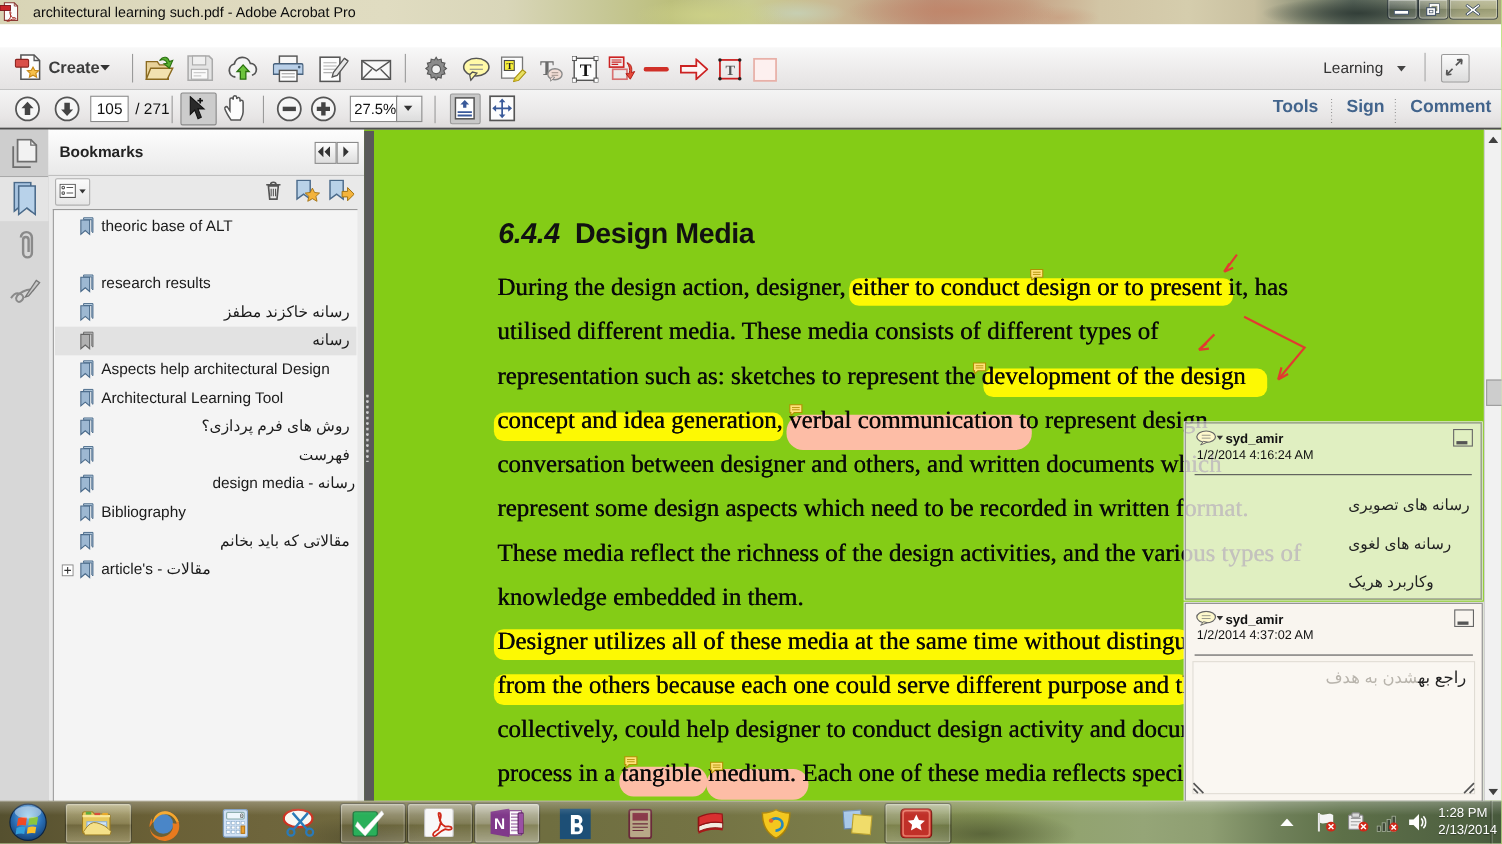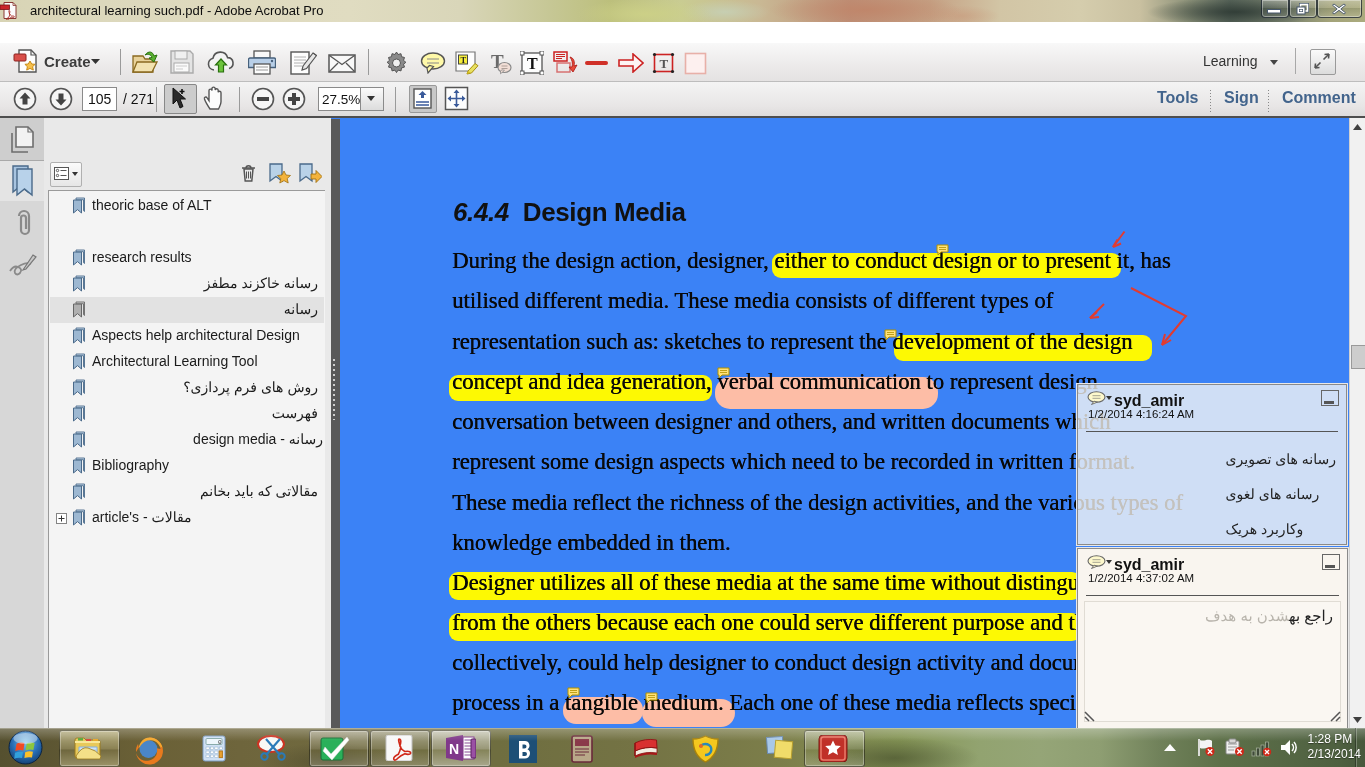--- a/index.html
+++ b/index.html
@@ -36,31 +36,31 @@
   #panel{left:44px;top:118px;width:287px;height:610px;background:#e9e9e9;}
   #panelheader{position:absolute;left:0;top:0;width:287px;height:41px;background:linear-gradient(180deg,#fdfdfd,#e9e9e9);border-bottom:1px solid #c0c0c0;}
   #panelheader b{position:absolute;left:10px;top:12px;font-size:14px;color:#222;}
   #panelbar{position:absolute;left:0;top:41px;width:287px;height:31px;}
   #list{position:absolute;left:4px;top:72px;width:276px;height:539px;background:#f4f4f4;border:1px solid #9a9a9a;border-right:none;border-bottom:none;}
   .bmrow{position:absolute;left:1px;width:274px;height:26px;font-size:14px;color:#1a1a1a;}
   .bmrow .txt{position:absolute;left:42px;top:4px;white-space:nowrap;}
   .bmrow .rtl{position:absolute;right:6px;top:4px;direction:rtl;white-space:nowrap;}
   .bmk{position:absolute;top:4px;width:14px;height:18px;}
   
-  #doc{left:331px;top:118px;width:1034px;height:610px;background:#3b82f6;}
+  #doc{left:331px;top:118px;width:1034px;height:610px;background:#84cc16;}
   #docdark{position:absolute;left:0;top:1px;width:9px;height:609px;background:#595959;}
   #docsb{position:absolute;left:1018px;top:0px;width:16px;height:610px;background:#f1f1f1;border-left:1px solid #d0d0d0;}
   .dline{position:absolute;font-family:"Liberation Serif",serif;font-size:22.7px;color:#090909;white-space:nowrap;text-shadow:0.4px 0 0 #090909;}
   .hl{position:absolute;height:25px;background:#fdf903;border-radius:9px;}
   .hlp{position:absolute;height:25px;background:#fdbda6;border-radius:11px;}
   
   .note{position:absolute;width:13px;height:11px;}
   
   .popup{position:absolute;border:1px solid #8a8a8a;box-shadow:0 0 0 1px #e8e8e8;}
-  .pophead .uname{position:absolute;left:36px;top:7px;font-size:16px;font-weight:bold;color:#111;}
+  .pophead .uname{position:absolute;left:36px;top:7px;font-size:12px;font-weight:bold;color:#111;}
   .pophead .date{position:absolute;left:10px;top:23px;font-size:11.5px;color:#111;}
   .minbox{position:absolute;width:16px;height:14px;border:1px solid #666;background:transparent;}
   .minbox:after{content:"";position:absolute;left:2px;bottom:1px;width:10px;height:3px;background:#555;}
   
   #taskbar{left:0;top:728px;width:1365px;height:39px;
     background:radial-gradient(120px 30px at 895px 30px,rgba(40,45,25,.45),rgba(40,45,25,0) 70%),radial-gradient(100px 28px at 330px 34px,rgba(35,35,20,.3),rgba(35,35,20,0) 70%),linear-gradient(90deg,#55502f 0,#5e5733 60px,#6a6036 140px,#6e653c 240px,#716b40 360px,#6f6e40 500px,#747344 640px,#7c7e4a 780px,#859556 900px,#92a370 980px,#95a577 1040px,#8e9e72 1100px,#70815a 1160px,#5d7048 1220px,#566845 1280px,#4e6040 1340px,#47583c 1365px);}
   #taskbar:before{content:"";position:absolute;left:0;top:0;width:1365px;height:1px;background:rgba(255,255,255,.45);}
   #taskbar:after{content:"";position:absolute;left:0;top:1px;width:1365px;height:12px;background:linear-gradient(180deg,rgba(255,255,255,.25),rgba(255,255,255,0));}
   .tbtn{position:absolute;top:2px;height:35px;border:1px solid rgba(25,25,15,.55);border-radius:3px;background:linear-gradient(180deg,rgba(255,255,255,.40),rgba(255,255,255,.12) 50%,rgba(120,120,80,.10) 55%,rgba(255,255,255,.20));box-shadow:inset 0 0 0 1px rgba(255,255,255,.30);}
   .ticon{position:absolute;top:7px;}
@@ -310,20 +310,31 @@
   <svg class="abs" style="left:12px;top:90px" width="22" height="32" viewBox="0 0 22 32">
       <path d="M7 8 a5 5 0 0 1 10 0 v14 a4 4 0 0 1 -8 0 v-12 a2.5 2.5 0 0 1 5 0 v11" fill="none" stroke="#8a8a8a" stroke-width="2.2"></path>
     </svg>
   <svg class="abs" style="left:8px;top:133px" width="30" height="30" viewBox="0 0 30 30">
       <path d="M2 20 q4 -6 8 -4 q5 2 2 6 q-3 3 -5 0 q-2 -4 6 -8 q6 -3 10 -1" fill="none" stroke="#8a8a8a" stroke-width="1.8"></path>
       <path d="M17 16 L25 4 l3 2 L18 18 l-3 1 z" fill="#c8c8c8" stroke="#777" stroke-width="1.2"></path>
     </svg>
 </div>
 
 <div class="abs" id="panel">
+  <div id="panelheader">
+    <b>Bookmarks</b>
+    <div class="abs" style="left:242px;top:11px;width:18px;height:18px;background:linear-gradient(180deg,#fdfdfd,#dedede);border:1px solid #8a8a8a"></div>
+    <div class="abs" style="left:262px;top:11px;width:18px;height:18px;background:linear-gradient(180deg,#fdfdfd,#dedede);border:1px solid #8a8a8a"></div>
+    <svg class="abs" style="left:245px;top:15px" width="12" height="10">
+        <path d="M5 0 L0 5 L5 10 Z M11 0 L6 5 L11 10 Z" fill="#333"></path>
+      </svg>
+    <svg class="abs" style="left:268px;top:15px" width="7" height="10">
+        <path d="M0 0 L5 5 L0 10 Z" fill="#333"></path>
+      </svg>
+  </div>
   <div id="panelbar">
     <div class="abs" style="left:6px;top:3px;width:30px;height:23px;border:1px solid #b0b0b0;border-radius:2px;background:linear-gradient(180deg,#fbfbfb,#e6e6e6)"></div>
     <svg class="abs" style="left:10px;top:8px" width="15" height="13" viewBox="0 0 15 13">
         <rect x="0.5" y="0.5" width="14" height="12" fill="#fff" stroke="#555"></rect>
         <circle cx="3.5" cy="3.5" r="1.2" fill="none" stroke="#555"></circle>
         <circle cx="3.5" cy="8.5" r="1.2" fill="none" stroke="#555"></circle>
         <path d="M6.5 3.5 h6 M6.5 8.5 h6" stroke="#555"></path>
       </svg>
     <svg class="abs" style="left:28px;top:13px" width="7" height="5">
         <path d="M0 0 h6 l-3 4 z" fill="#333"></path>

